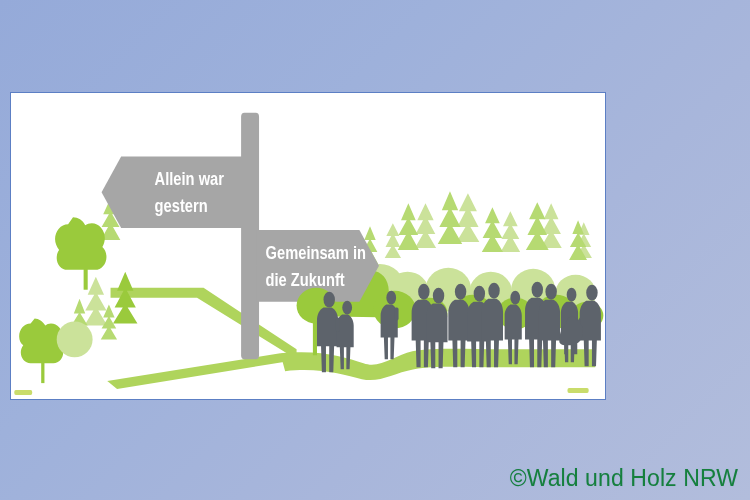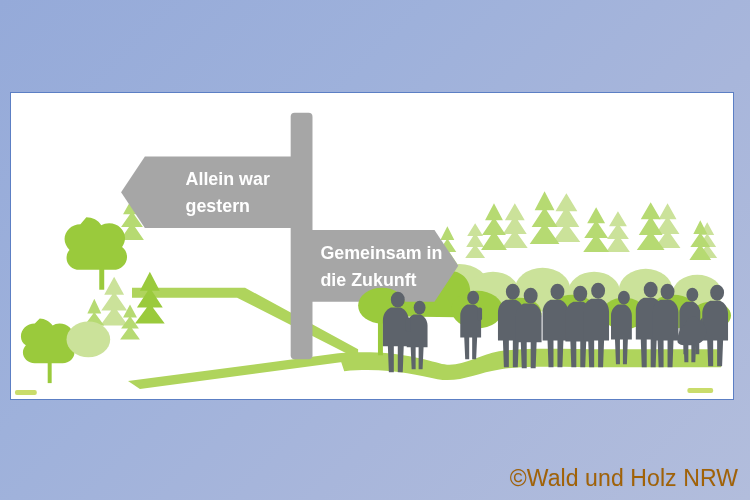--- a/index.html
+++ b/index.html
@@ -7,32 +7,32 @@
   body{
     width:750px;height:500px;overflow:hidden;
     font-family:"Liberation Sans",sans-serif;
     background:linear-gradient(135deg,#95AAD9 0%,#9EB1DB 35%,#A8B6DB 65%,#B2BDDC 100%);
     position:relative;
   }
   #stage{position:absolute;inset:0;}
 
   
   .panel{
-    position:absolute;left:10px;top:92px;width:724px;height:308px;
+    position:absolute;left:10px;top:92px;width:596px;height:308px;
     background:#ffffff;
     border:1.5px solid #5C7FC4;
     box-sizing:border-box;
     overflow:hidden;
   }
   .panel-svg{display:block;width:100%;height:100%;}
 
   
   .copyright{
     position:absolute;right:12px;bottom:8px;
-    color:#a16207;
+    color:#15803d;
     font-size:23px;
     font-weight:400;
     letter-spacing:.1px;
     white-space:nowrap;
     text-shadow:0 0 1px rgba(120,140,190,.35);
   }
 
   
   .signtext{
     font-family:"Liberation Sans",sans-serif;

